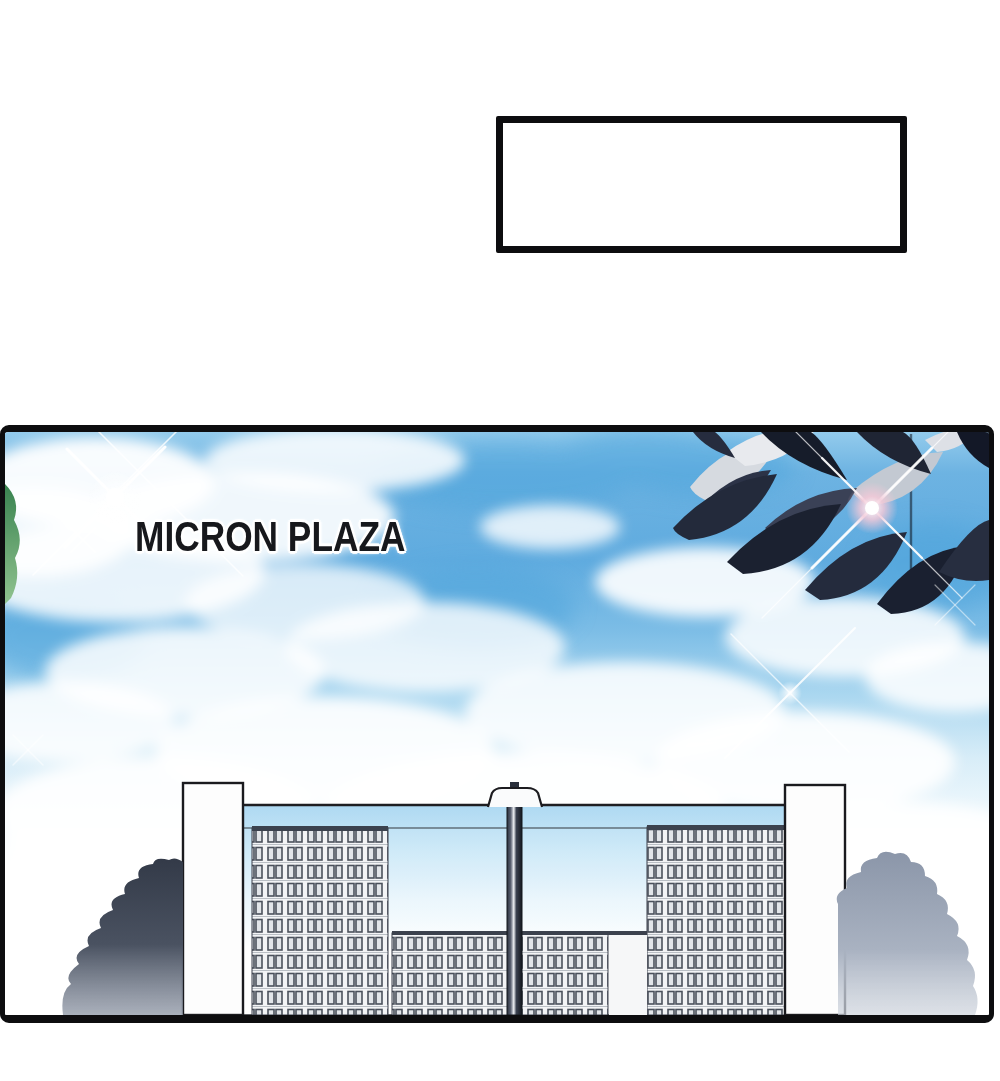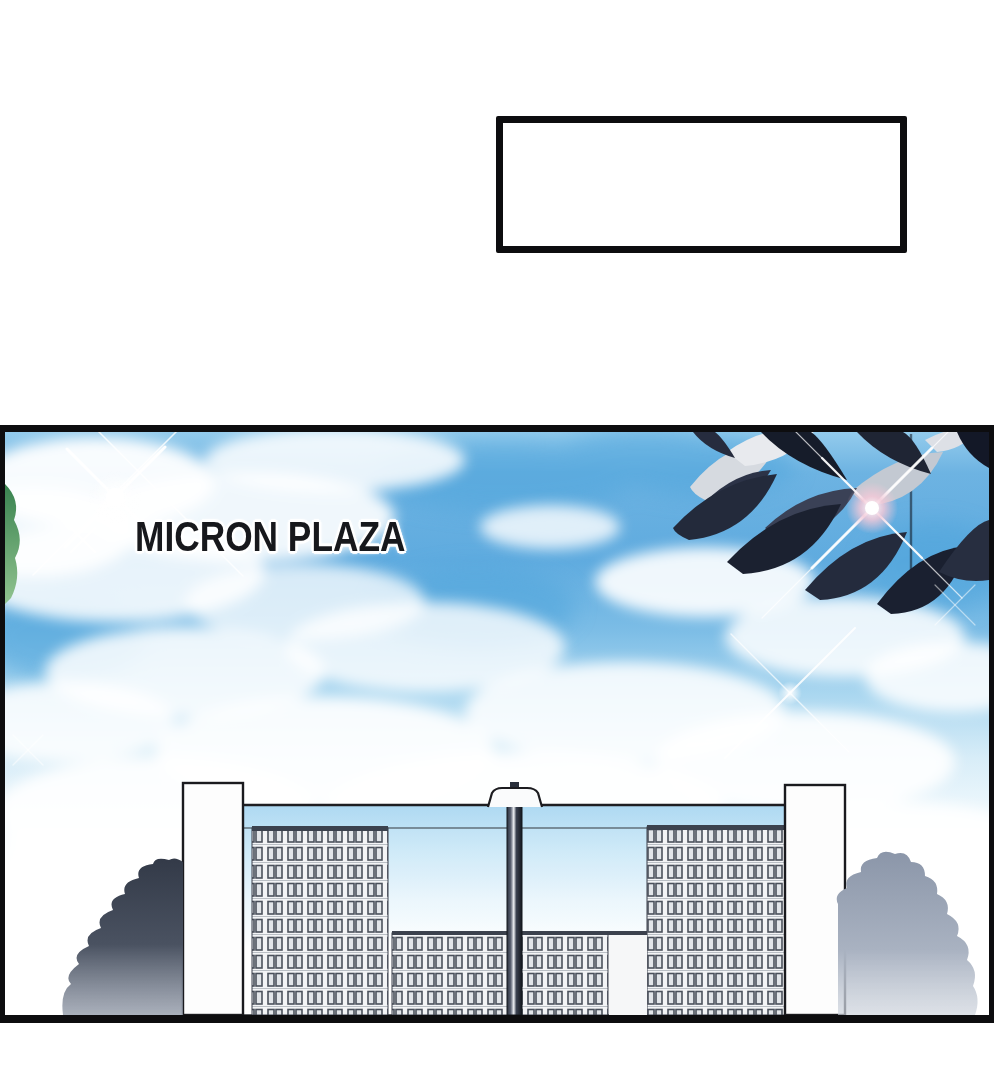--- a/index.html
+++ b/index.html
@@ -13,20 +13,21 @@
     box-sizing:border-box;border:7px solid #0d0d0f;border-radius:2px;
     background:#ffffff;
   }
   
   .panel{
     position:absolute;left:0;top:425px;width:994px;height:598px;
     box-sizing:border-box;background:#ffffff;
     border-style:solid;border-color:#0d0d0f;
     border-width:7px 5px 8px 5px;
     overflow:hidden;
+    border-radius:9px;
   }
   .panel svg{position:absolute;left:0;top:0;display:block;}
   .plaza-title{
     position:absolute;left:130px;top:84px;
     font-weight:800;font-size:42px;line-height:1;
     letter-spacing:0;color:#17181c;white-space:nowrap;
     transform:scaleX(0.84);transform-origin:0 0;
     text-shadow:
       -2px -2px 0 #fff, 2px -2px 0 #fff, -2px 2px 0 #fff, 2px 2px 0 #fff,
       0 -3px 1px #fff, 0 3px 1px #fff, -3px 0 1px #fff, 3px 0 1px #fff,

